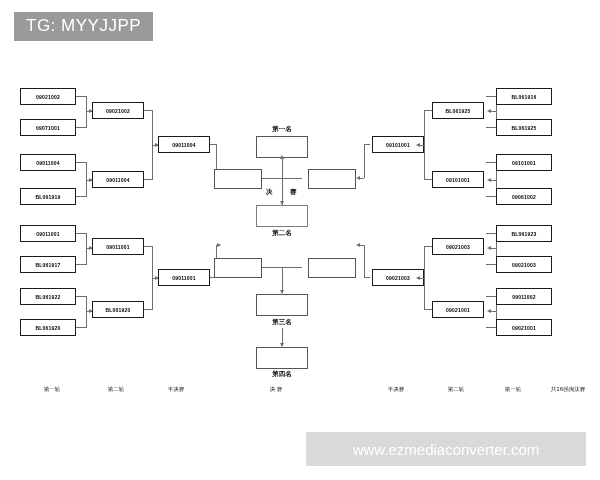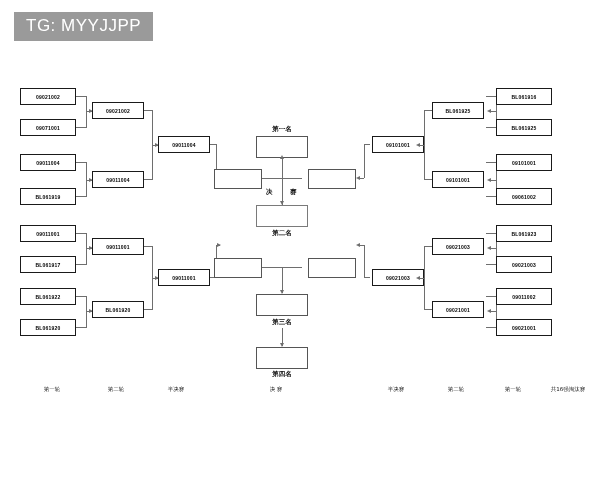--- a/index.html
+++ b/index.html
@@ -264,13 +264,14 @@
 
   <div class="rlabel" style="left:52px;">第一轮</div>
   <div class="rlabel" style="left:116px;">第二轮</div>
   <div class="rlabel" style="left:176px;">半决赛</div>
   <div class="rlabel" style="left:276px;">决  赛</div>
   <div class="rlabel" style="left:396px;">半决赛</div>
   <div class="rlabel" style="left:456px;">第二轮</div>
   <div class="rlabel" style="left:513px;">第一轮</div>
   <div class="rlabel" style="left:568px;">共16强淘汰赛</div>
 
+  <div class="wm-url">www.ezmediaconverter.com</div>
 </div>
 
 </body></html>

